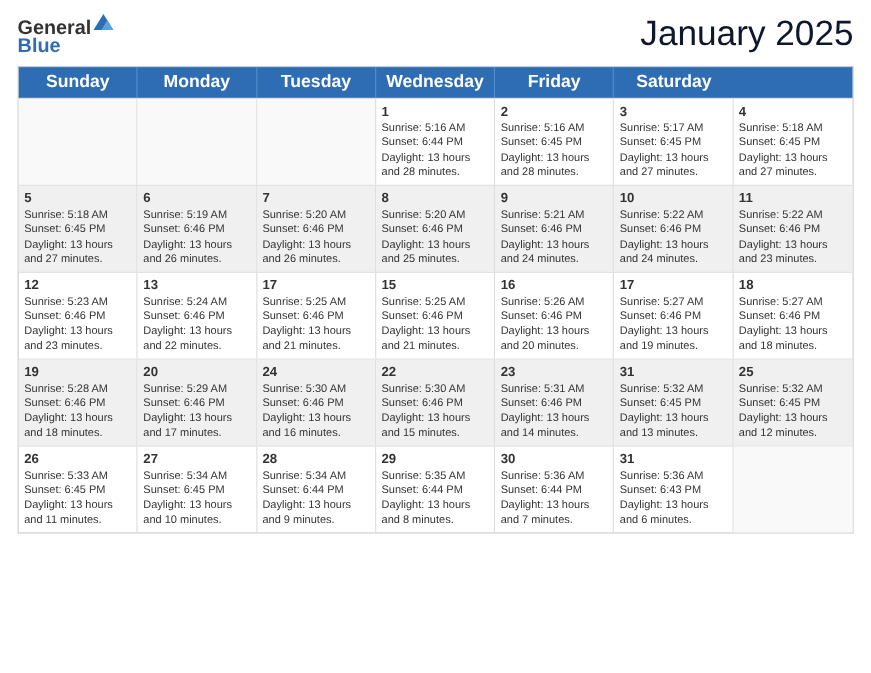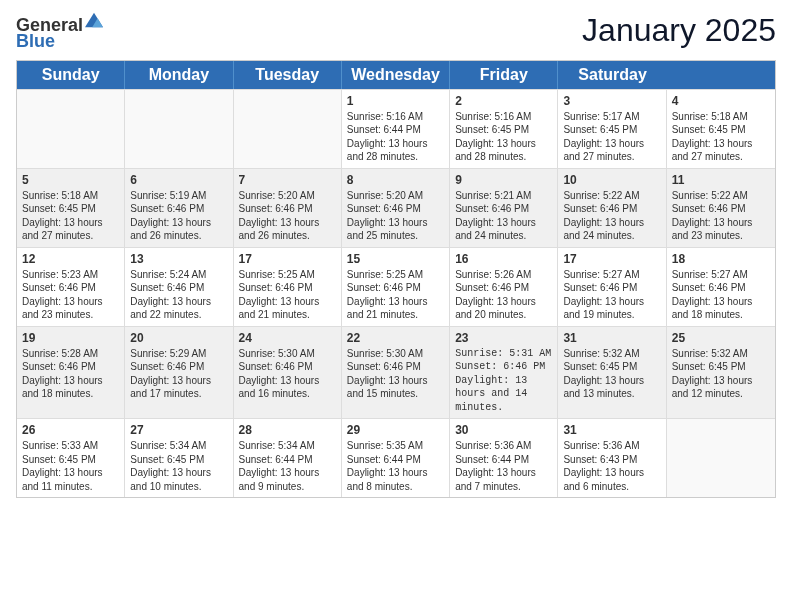--- a/index.html
+++ b/index.html
@@ -283,21 +283,21 @@
 Daylight: 13 hours and 16 minutes.</div>
           </div>
           <div class="cal-cell shaded">
             <div class="day-number">22</div>
             <div class="day-info" style="white-space: pre-line;">Sunrise: 5:30 AM
 Sunset: 6:46 PM
 Daylight: 13 hours and 15 minutes.</div>
           </div>
           <div class="cal-cell shaded">
             <div class="day-number">23</div>
-            <div class="day-info" style="white-space: pre-line; font-family: Liberation Mono, monospace;">Sunrise: 5:31 AM
+            <div class="day-info" style="white-space: pre-line;">Sunrise: 5:31 AM
 Sunset: 6:46 PM
 Daylight: 13 hours and 14 minutes.</div>
           </div>
           <div class="cal-cell shaded">
             <div class="day-number">31</div>
             <div class="day-info" style="white-space: pre-line;">Sunrise: 5:32 AM
 Sunset: 6:45 PM
 Daylight: 13 hours and 13 minutes.</div>
           </div>
           <div class="cal-cell shaded">

